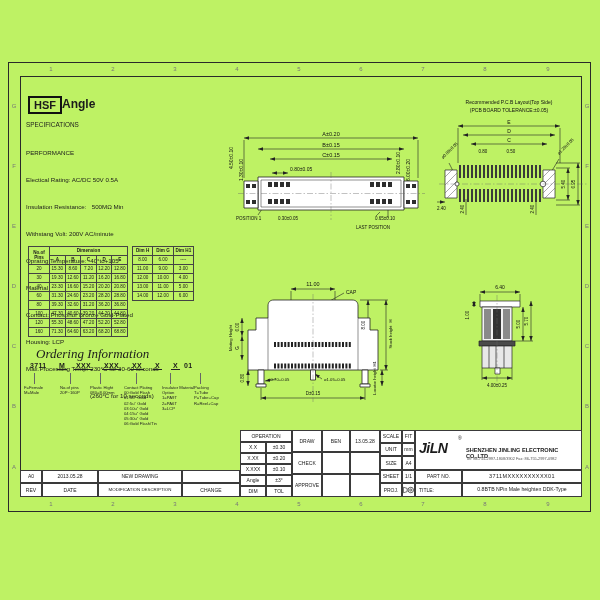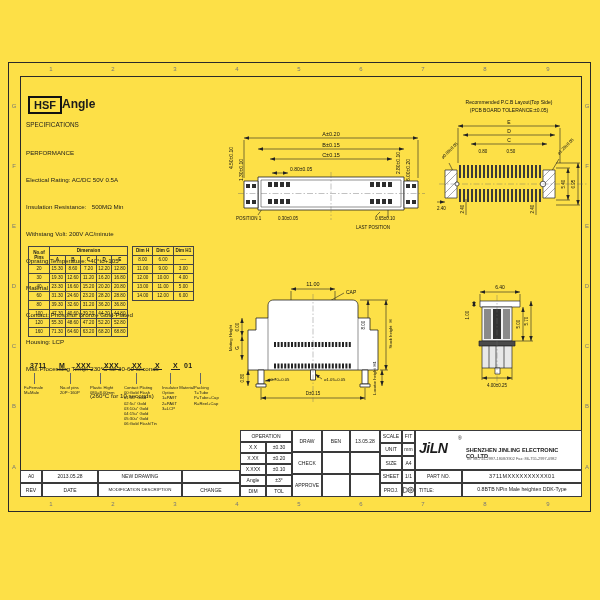--- a/index.html
+++ b/index.html
@@ -1,16 +1,16 @@
 <!DOCTYPE html>
 <html><head>
 <meta charset="utf-8">
 <style>
   html,body{margin:0;padding:0;background:#fff;}
-  #sheet{position:relative;width:600px;height:600px;background:#fde047;overflow:hidden;
+  #sheet{position:relative;width:600px;height:600px;background:#bef264;overflow:hidden;
          font-family:"Liberation Sans",sans-serif;color:#1b1b1b;}
   .abs{position:absolute;}
   .frame{position:absolute;border:1.6px solid #2a2a2a;box-sizing:border-box;}
   .iframe{position:absolute;border:1px solid #2a2a2a;box-sizing:border-box;}
   .zn{position:absolute;font-size:6px;color:#777;text-align:center;height:12px;line-height:12px;}
   .zl{position:absolute;font-size:6px;color:#777;display:flex;align-items:center;justify-content:center;}
   
   .c{position:absolute;border:0.5px solid #3a3a3a;box-sizing:border-box;display:flex;
      align-items:center;justify-content:center;font-size:5px;line-height:1;text-align:center;
      overflow:hidden;background:#fff;}
@@ -215,20 +215,21 @@
           <td>5.00</td>
         </tr>
     <tr>
           <td>14.00</td>
           <td>12.00</td>
           <td>6.00</td>
         </tr>
   </tbody>
     </table>
 
+  <div class="ord-title">Ordering Information</div>
   <span class="code" style="left:30px;">3711</span>
   <span class="code u" style="left:57px;">M</span>
   <span class="code u" style="left:74px;">XXX</span>
   <span class="code u" style="left:102px;">XXX</span>
   <span class="code u" style="left:130px;">XX</span>
   <span class="code u" style="left:153px;">X</span>
   <span class="code u" style="left:171px;">X</span>
   <span class="code" style="left:184px;">01</span>
   <div class="ol" style="left:34px;top:373px;height:11px;"></div>
   <div class="ol" style="left:70px;top:373px;height:11px;"></div>

